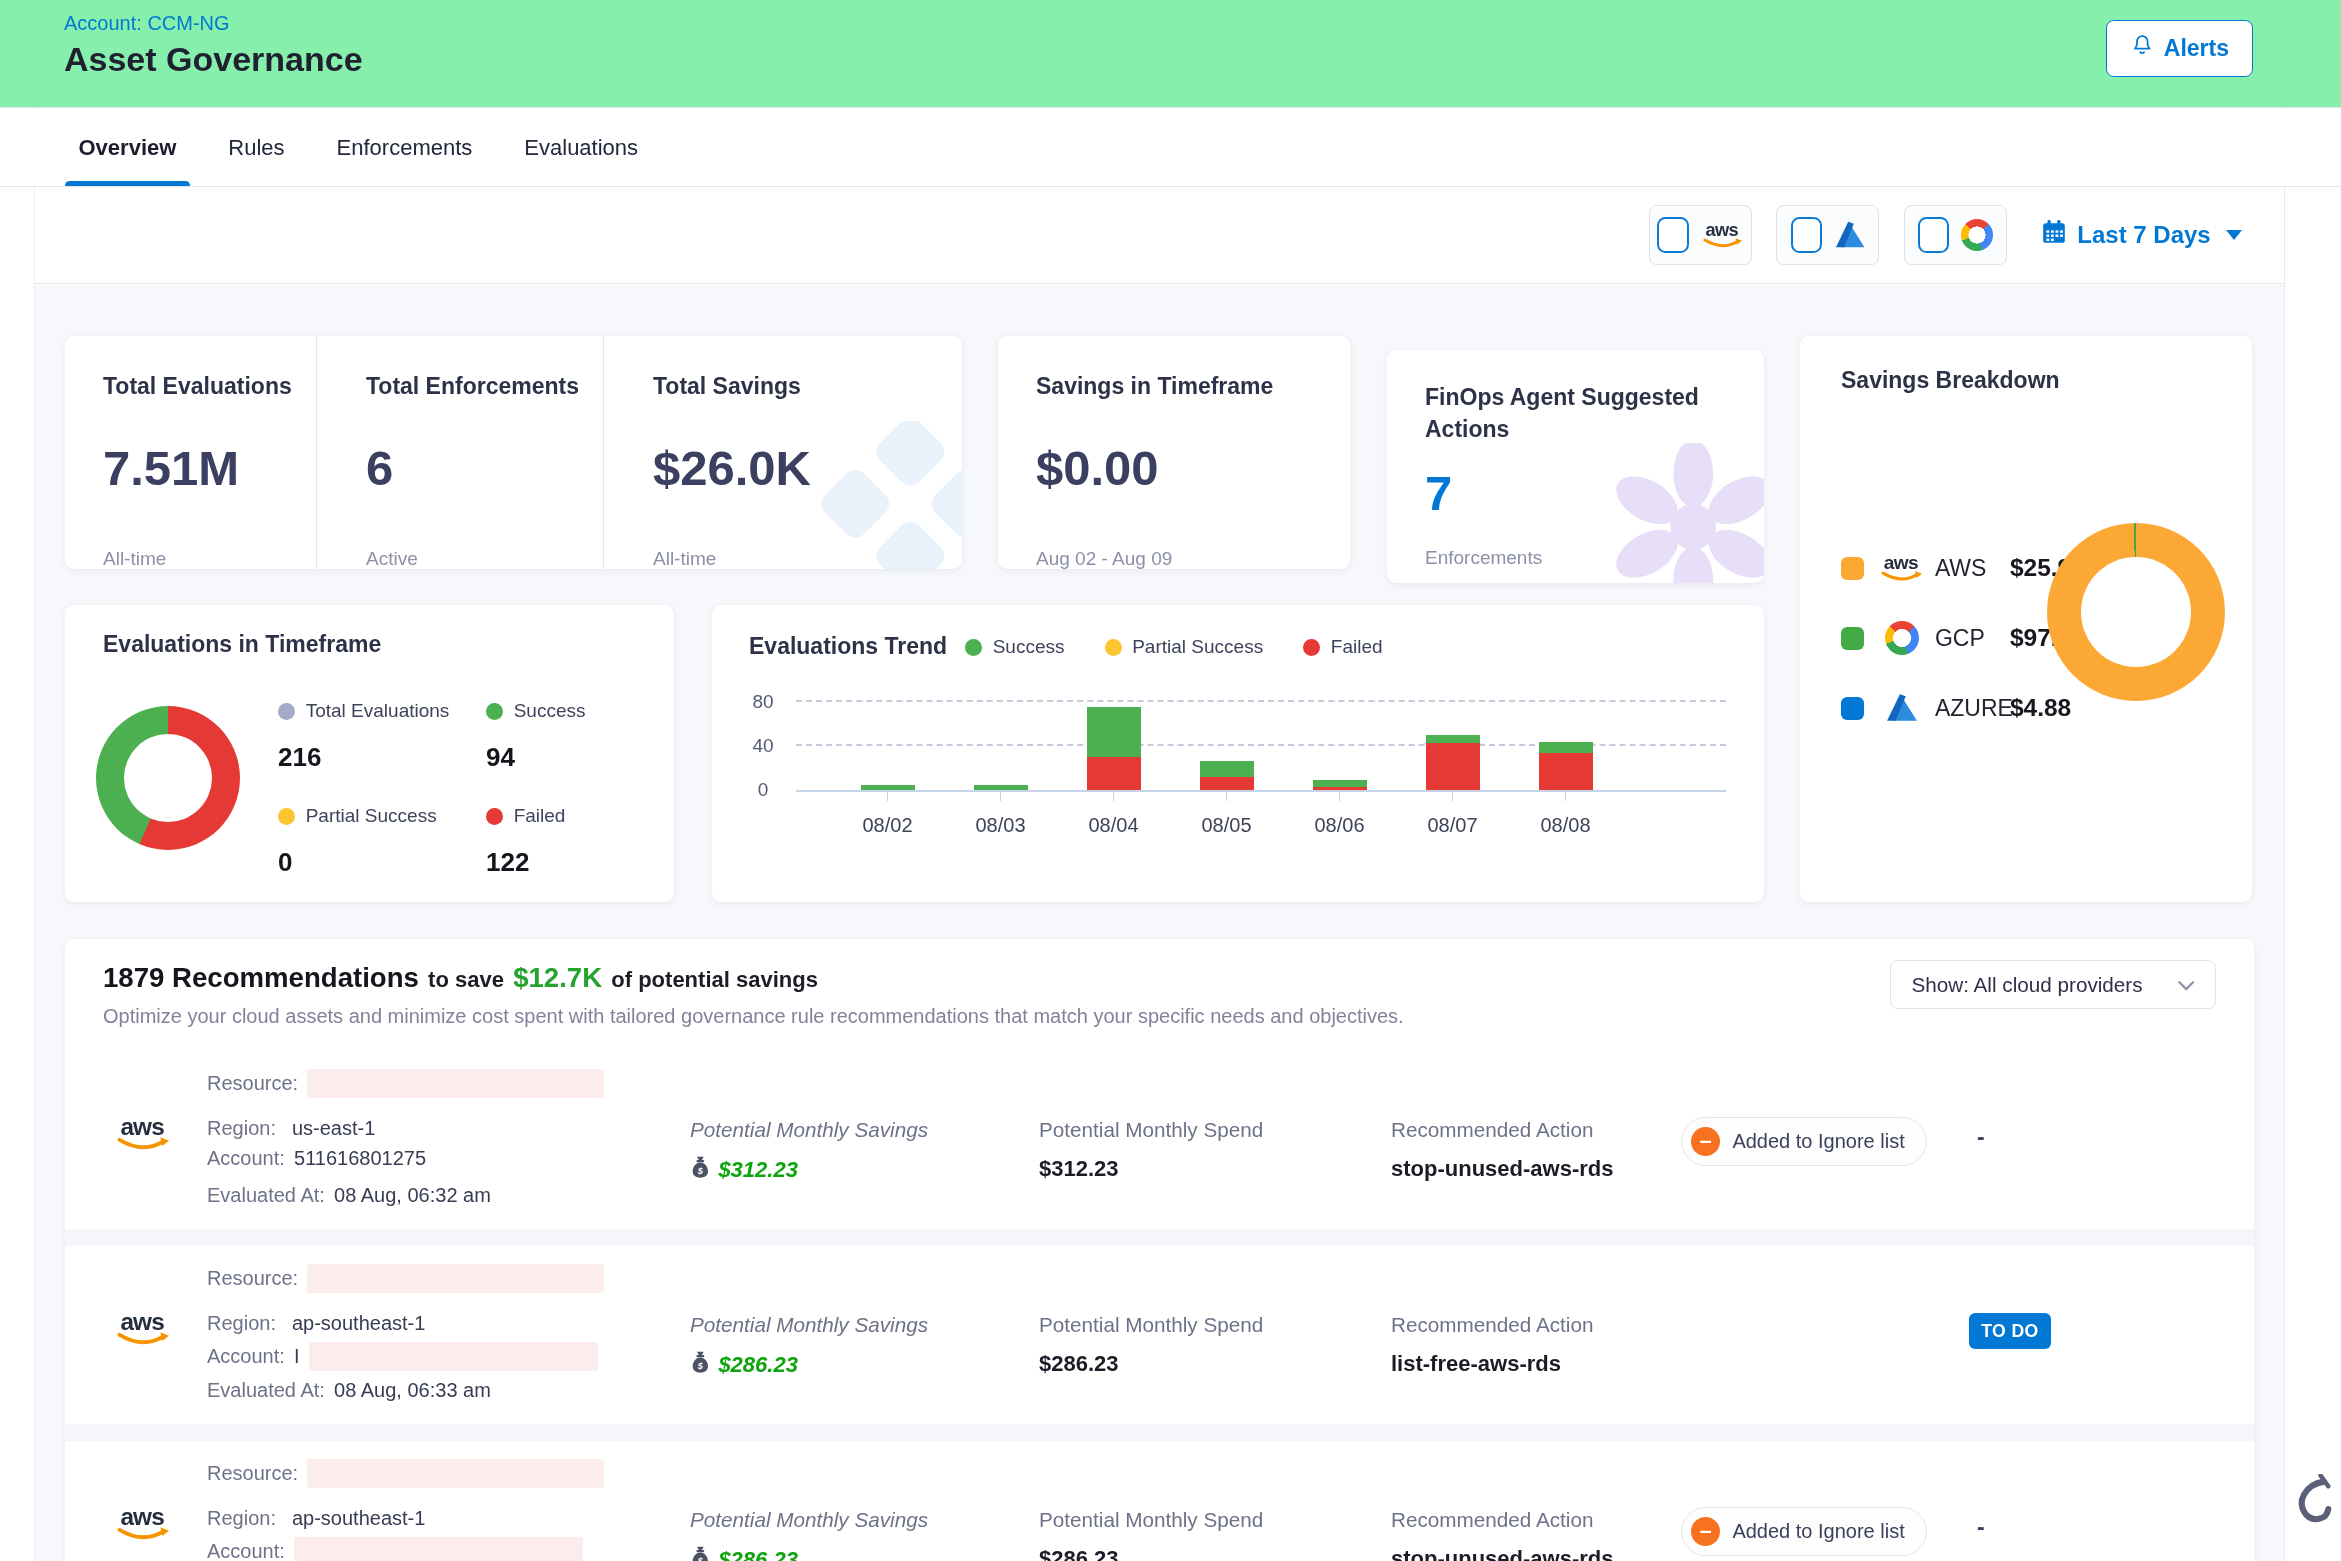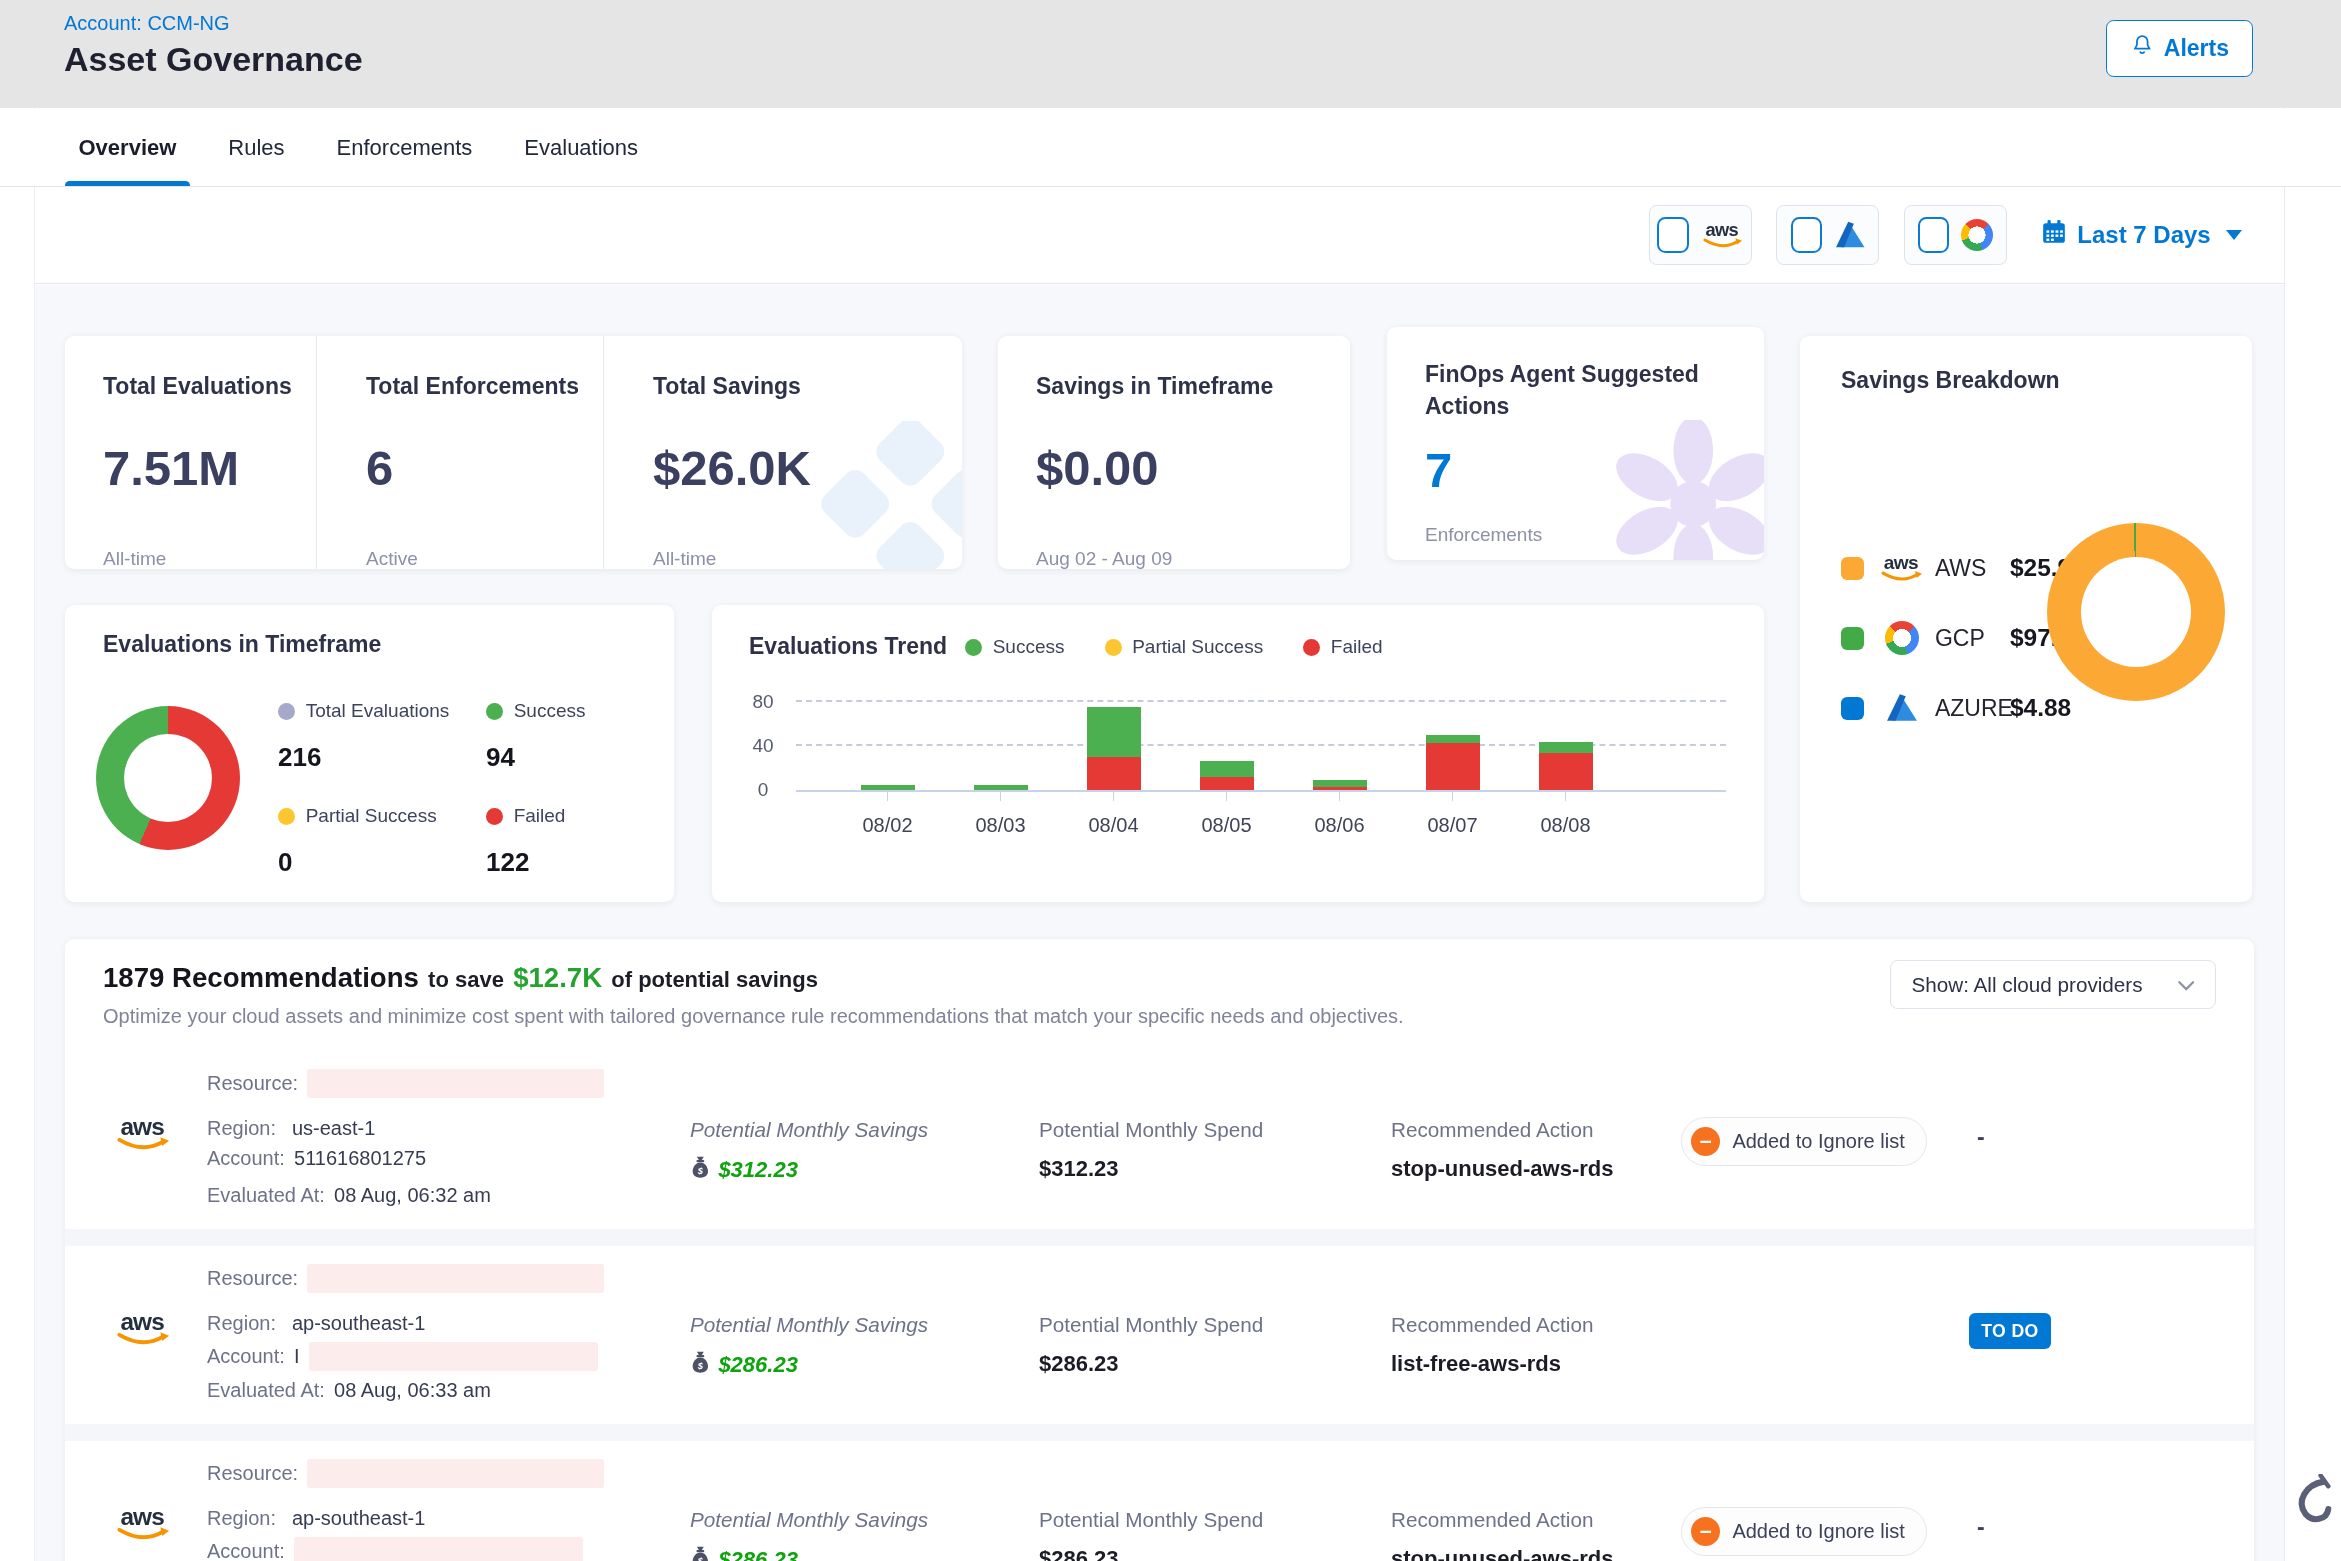--- a/index.html
+++ b/index.html
@@ -5,21 +5,21 @@
   html,body{margin:0;padding:0;}
   body{
     width:2342px;height:1561px;position:relative;overflow:hidden;
     background:#ffffff;font-family:"Liberation Sans",sans-serif;
     -webkit-font-smoothing:antialiased;
   }
   
   .left-strip{position:absolute;left:0;top:107px;bottom:0;width:34px;background:#fff;border-right:1.5px solid #eceef5;z-index:5;}
   .right-strip{position:absolute;right:0;top:0;bottom:0;width:57px;background:#fff;border-left:1.5px solid #e7e9f1;z-index:5;}
   
-  header{position:absolute;left:0;top:0;right:0;height:107px;background:#e5e5e5;border-bottom:1.5px solid #e4e6ee;z-index:6;padding-left:44px;}
+  header{position:absolute;left:0;top:0;right:0;height:107px;background:#86efac;border-bottom:1.5px solid #e4e6ee;z-index:6;padding-left:44px;}
   .account-link{position:absolute;left:64px;top:12.2px;font-size:20px;color:#0278d5;text-decoration:none;}
   .page-title{position:absolute;left:64px;top:40px;margin:0;font-size:34px;font-weight:700;color:#1f2130;}
   .alerts-btn{position:absolute;right:89px;top:20px;height:57px;display:flex;align-items:center;gap:9.2px;
     padding:0 23px;background:#fff;border:1.9px solid #0278d5;border-radius:7.7px;color:#0278d5;
     font-size:23px;font-weight:700;cursor:pointer;font-family:inherit;}
   
   .tabbar{position:absolute;left:0;top:109px;right:0;height:77px;background:#fff;border-bottom:1.5px solid #e4e6ee;
     display:flex;align-items:stretch;padding-left:77px;gap:49px;z-index:6;}
   .tab{position:relative;border:none;background:none;font-family:inherit;font-size:22px;color:#22283b;
     font-weight:500;cursor:pointer;padding:0 1.5px;}
@@ -40,21 +40,21 @@
   .content{position:absolute;left:34px;top:285px;width:2251px;height:1277px;background:#f7f8fb;z-index:3;}
   .card{position:absolute;background:#fff;border-radius:9.2px;box-shadow:0 1.5px 6.1px rgba(40,41,61,.07);overflow:hidden;}
   .card-title{font-size:23px;font-weight:600;color:#2d3248;}
   
   #card-stats{left:31px;top:51px;width:897px;height:233px;display:grid;grid-template-columns:251px 287px 359px;}
   .stat-col{padding:37px 0 0 38px;position:relative;}
   .stat-col + .stat-col{border-left:1.5px solid #e6e8f0;padding-left:49px;}
   .stat-value{font-size:49px;font-weight:700;color:#3b4060;margin-top:40px;}
   .stat-caption{font-size:19px;color:#8c90a8;margin-top:52px;}
   #card-sit{left:964px;top:51px;width:352px;height:233px;padding:37px 0 0 38px;box-sizing:border-box;}
-  #card-finops{left:1353px;top:42px;width:377px;height:233px;padding:31px 0 17px 38px;box-sizing:border-box;}
+  #card-finops{left:1353px;top:65px;width:377px;height:233px;padding:31px 0 17px 38px;box-sizing:border-box;}
   #card-finops .card-title{width:276px;line-height:32px;}
   .finops-value{font-size:49px;font-weight:700;color:#0278d5;margin-top:20px;}
   .watermark{position:absolute;pointer-events:none;}
   
   #card-breakdown{left:1766px;top:51px;width:452px;height:566px;}
   #card-breakdown .card-title{position:absolute;left:41px;top:31px;}
   .sb-legend{position:absolute;left:41px;top:213px;display:flex;flex-direction:column;gap:32px;}
   .sb-row{display:flex;align-items:center;height:38px;}
   .sb-square{width:23px;height:23px;border-radius:6.1px;flex:0 0 23px;}
   .sb-logo{width:51px;display:flex;justify-content:center;margin-left:12.2px;}

